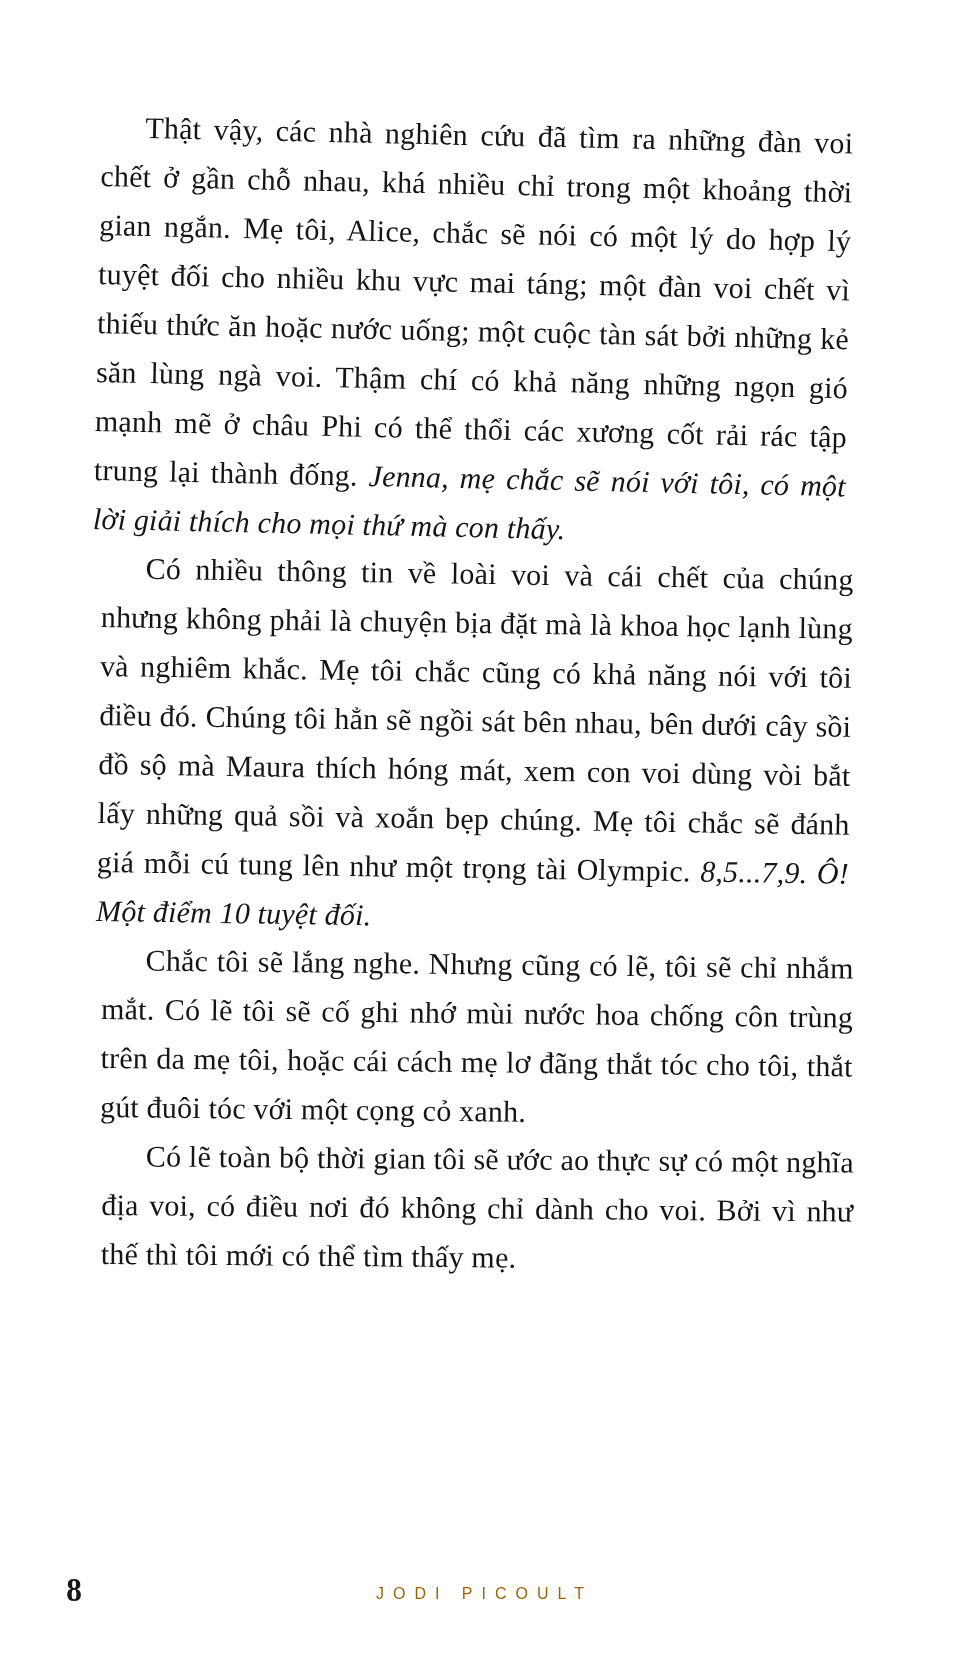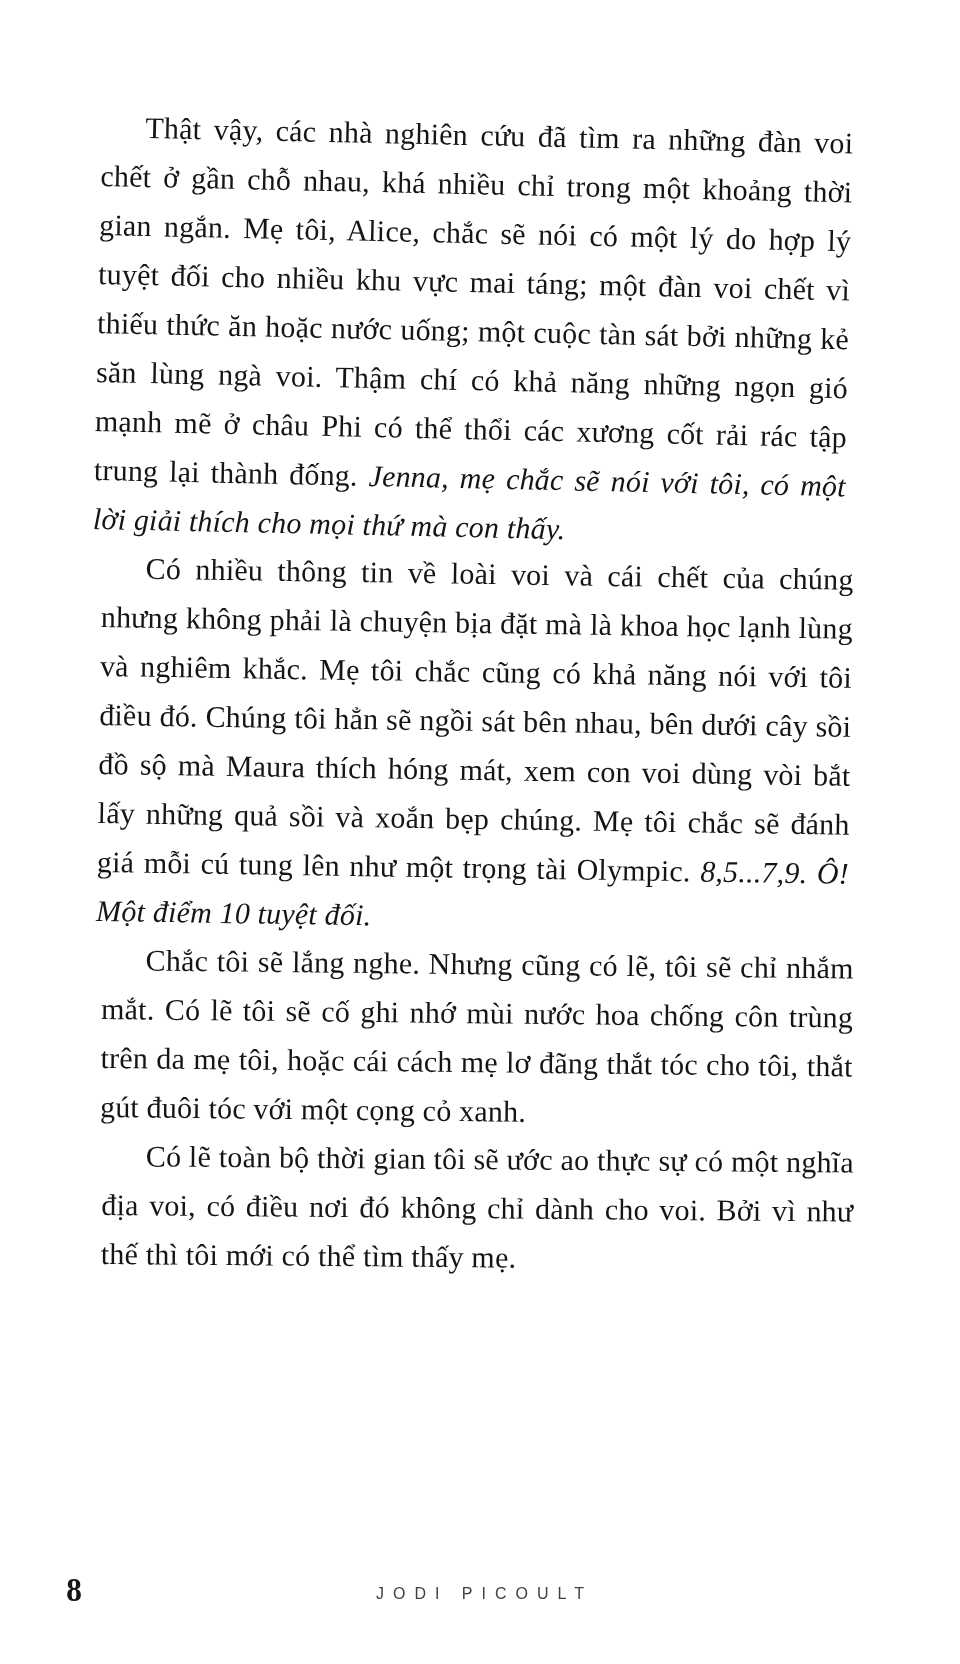--- a/index.html
+++ b/index.html
@@ -51,21 +51,21 @@
     position: absolute;
     left: 0;
     width: 100%;
     top: 1585px;
     text-align: center;
     font-family: "Liberation Sans", "DejaVu Sans", sans-serif;
     font-size: 16px;
     font-weight: 500;
     letter-spacing: 9px;
     text-indent: 9px; 
-    color: #404040;
+    color: #a16207;
   }
 </style>
 </head>
 <body>
 
 <div class="page">
 
   <div class="text-block">
 
     <p class="para r1"><span>Thật vậy, các nhà nghiên cứu đã tìm ra những đàn voi chết ở gần chỗ nhau, khá nhiều chỉ trong một khoảng thời gian ngắn. Mẹ tôi, Alice, chắc sẽ nói có một lý do hợp lý tuyệt đối cho nhiều khu vực mai táng; một đàn voi chết vì thiếu thức ăn hoặc nước uống; một cuộc tàn sát bởi những kẻ săn lùng ngà voi. Thậm chí có khả năng những ngọn gió mạnh mẽ ở châu Phi có thể thổi các xương cốt rải rác tập trung lại thành đống. </span><span class="italic">Jenna, mẹ chắc sẽ nói với tôi, có một lời giải thích cho mọi thứ mà con thấy.</span></p>

